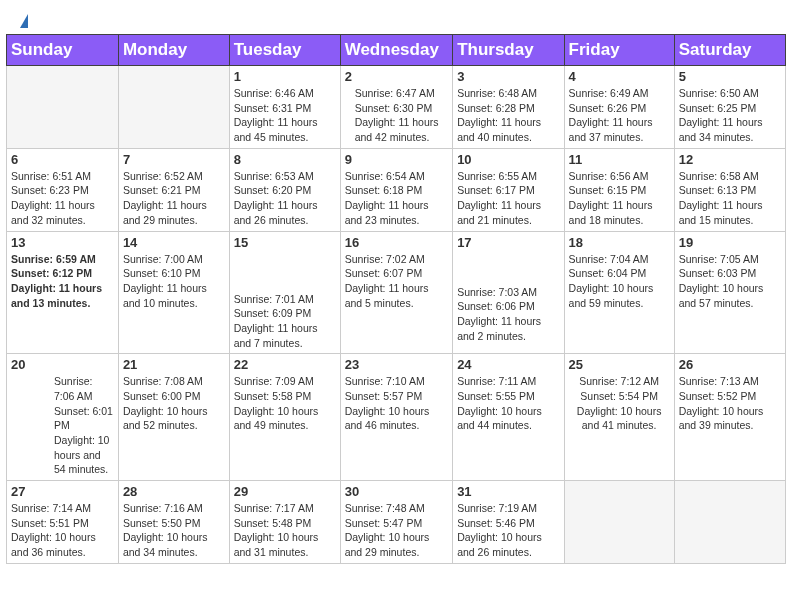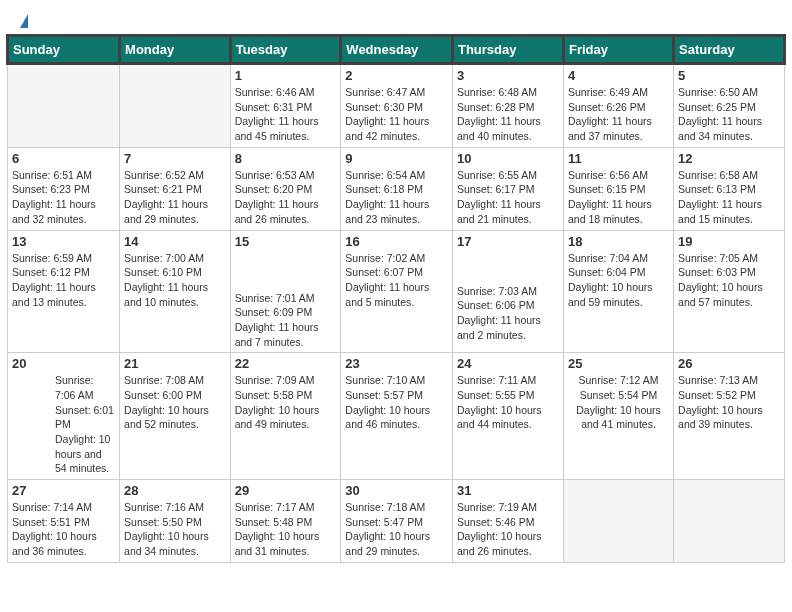--- a/index.html
+++ b/index.html
@@ -59,26 +59,26 @@
     .location-title {
       font-size: 15px;
       color: #555;
     }
     .calendar {
       width: 100%;
       border-collapse: collapse;
       margin: 0 0 0 0;
     }
     .calendar th {
-      background: #0f766e;
+      background: #8b5cf6;
       color: #fff;
-      font-size: 13px;
+      font-size: 17px;
       font-weight: bold;
       padding: 5px 4px;
-      border: 3px solid #404040;
+      border: 1px solid #404040;
       text-align: left;
     }
     .calendar td {
       border: 1px solid #ccc;
       vertical-align: top;
       padding: 3px 4px;
       width: 113px;
       min-height: 72px;
       font-size: 11px;
       color: #333;
@@ -138,21 +138,21 @@
           <td class="empty"></td>
           <td class="empty"></td>
           <td>
             <span class="day-num">1</span>
             <div class="day-detail" style="white-space: pre-line;">Sunrise: 6:46 AM
 Sunset: 6:31 PM
 Daylight: 11 hours and 45 minutes.</div>
           </td>
           <td>
             <span class="day-num">2</span>
-            <div class="day-detail" style="white-space: pre-line;">Sunrise: 6:47 AM
+            <div class="day-detail" style="white-space: pre-line; margin-left: 10px;">Sunrise: 6:47 AM
 Sunset: 6:30 PM
 Daylight: 11 hours and 42 minutes.</div>
           </td>
           <td>
             <span class="day-num">3</span>
             <div class="day-detail" style="white-space: pre-line;">Sunrise: 6:48 AM
 Sunset: 6:28 PM
 Daylight: 11 hours and 40 minutes.</div>
           </td>
           <td>
@@ -208,21 +208,21 @@
           <td>
             <span class="day-num">12</span>
             <div class="day-detail" style="white-space: pre-line;">Sunrise: 6:58 AM
 Sunset: 6:13 PM
 Daylight: 11 hours and 15 minutes.</div>
           </td>
         </tr>
         <tr>
           <td>
             <span class="day-num">13</span>
-            <div class="day-detail" style="white-space: pre-line;">Sunrise: 6:59 AM
+            <div class="day-detail" style="white-space: pre-line; font-weight: bold;">Sunrise: 6:59 AM
 Sunset: 6:12 PM
 Daylight: 11 hours and 13 minutes.</div>
           </td>
           <td>
             <span class="day-num">14</span>
             <div class="day-detail" style="white-space: pre-line;">Sunrise: 7:00 AM
 Sunset: 6:10 PM
 Daylight: 11 hours and 10 minutes.</div>
           </td>
           <td>
@@ -314,21 +314,21 @@
 Daylight: 10 hours and 34 minutes.</div>
           </td>
           <td>
             <span class="day-num">29</span>
             <div class="day-detail" style="white-space: pre-line;">Sunrise: 7:17 AM
 Sunset: 5:48 PM
 Daylight: 10 hours and 31 minutes.</div>
           </td>
           <td>
             <span class="day-num">30</span>
-            <div class="day-detail" style="white-space: pre-line;">Sunrise: 7:18 AM
+            <div class="day-detail" style="white-space: pre-line;">Sunrise: 7:48 AM
 Sunset: 5:47 PM
 Daylight: 10 hours and 29 minutes.</div>
           </td>
           <td>
             <span class="day-num">31</span>
             <div class="day-detail" style="white-space: pre-line;">Sunrise: 7:19 AM
 Sunset: 5:46 PM
 Daylight: 10 hours and 26 minutes.</div>
           </td>
           <td class="empty"></td>

